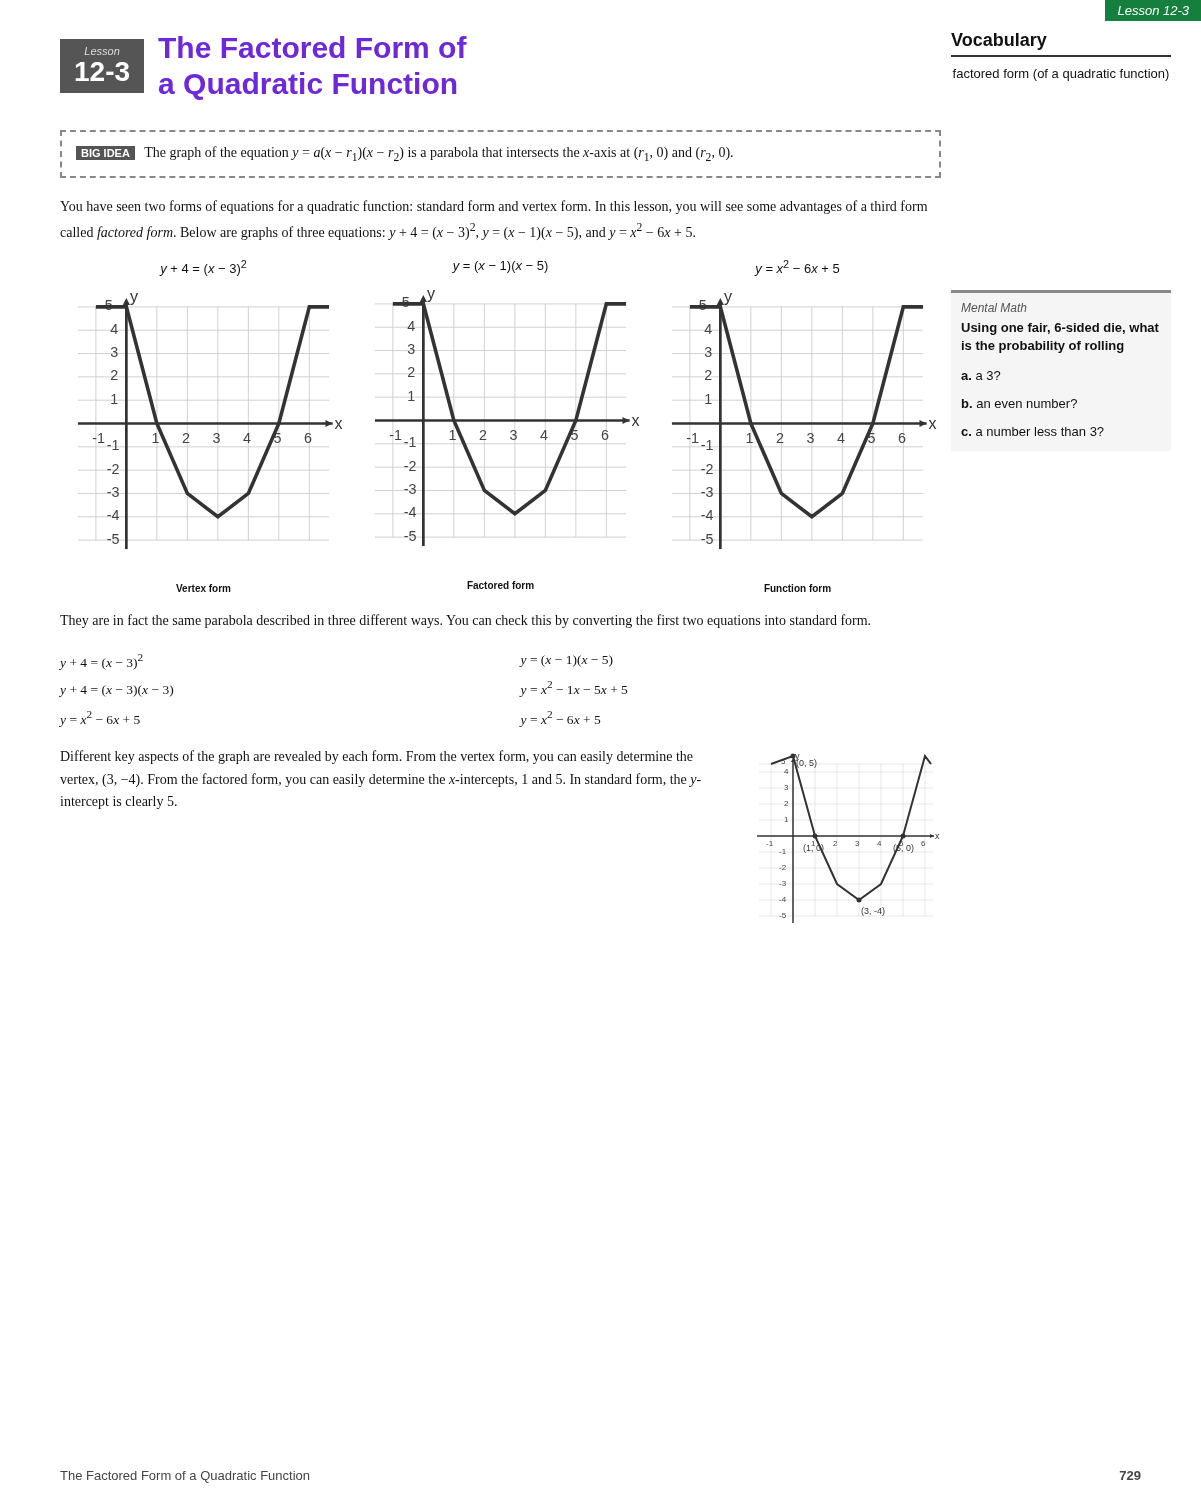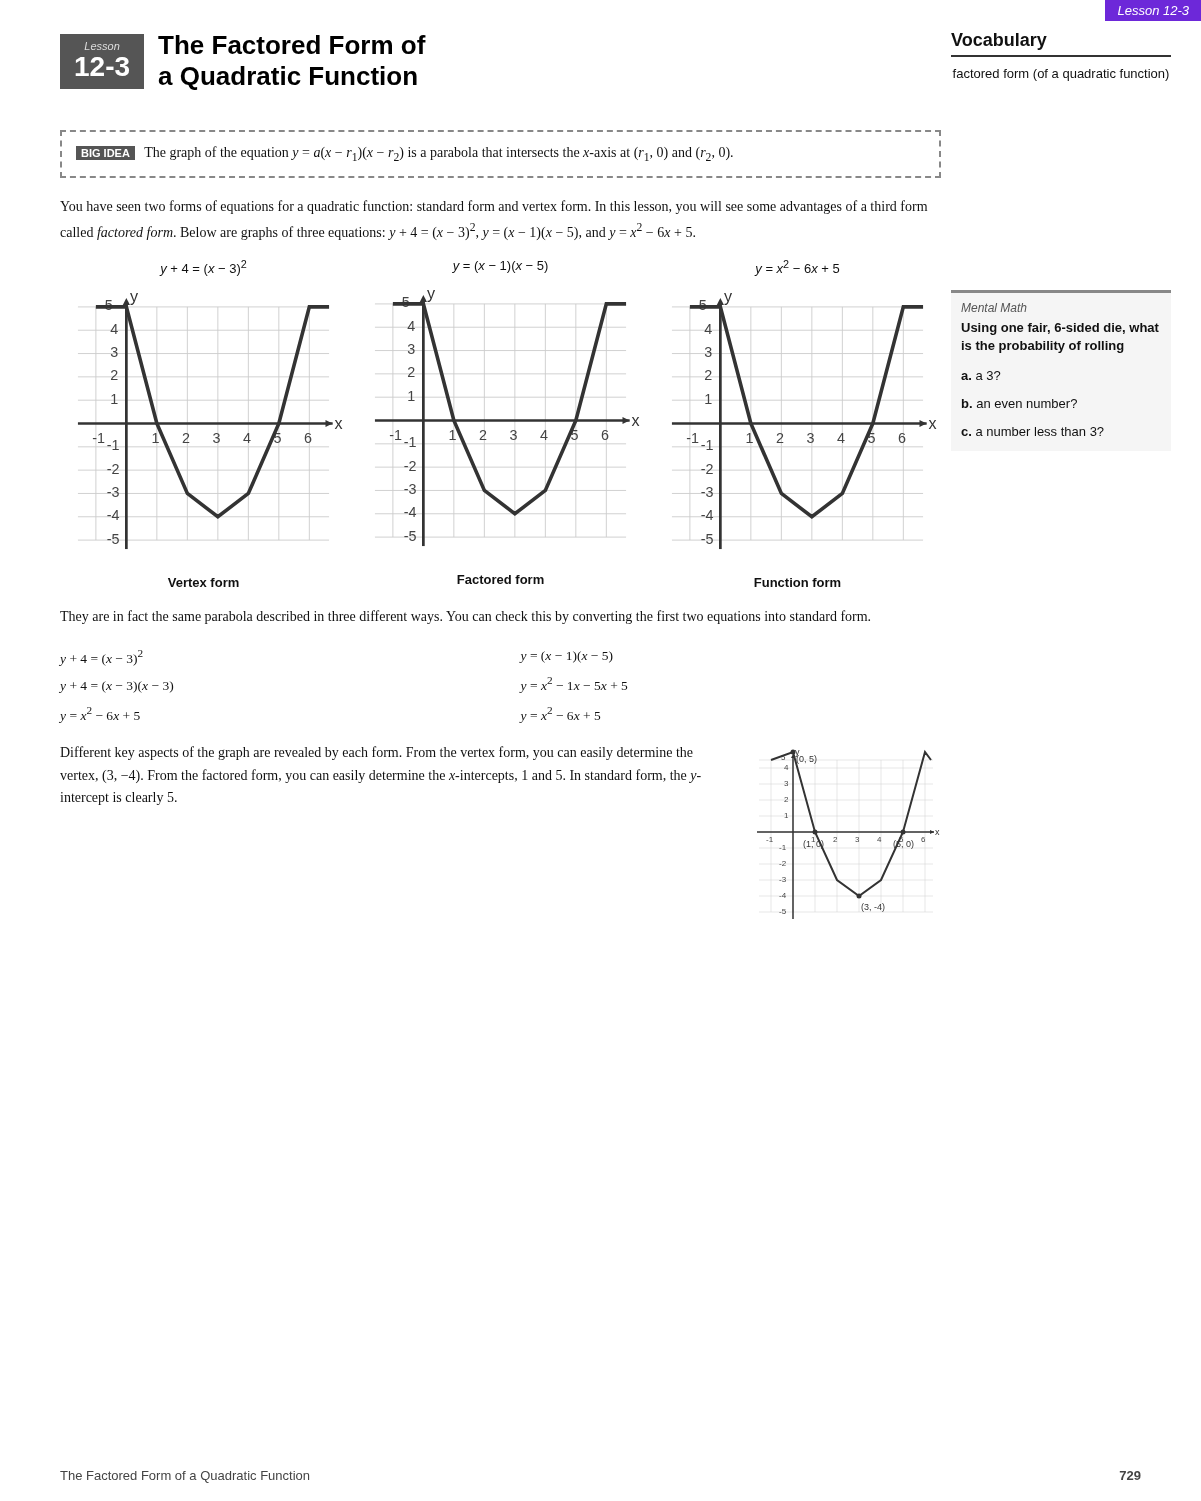--- a/index.html
+++ b/index.html
@@ -11,21 +11,21 @@
       font-size: 15px;
       color: #111;
       overflow: hidden;
       position: relative;
     }
 
     
     .top-right-label {
       position: absolute;
       top: 0; right: 0;
-      background: #6d28d9;
+      background: #15803d;
       color: #fff;
       font-size: 13px;
       font-family: Arial, sans-serif;
       padding: 3px 12px;
       font-style: italic;
     }
 
     
     .header-area {
       position: absolute;
@@ -51,22 +51,22 @@
     }
     .lesson-box .lesson-num {
       color: #fff;
       font-size: 28px;
       font-weight: bold;
       font-family: Arial, sans-serif;
       line-height: 1.1;
     }
 
     .lesson-title {
-      color: #000000;
-      font-size: 26px;
+      color: #6d28d9;
+      font-size: 30px;
       font-weight: bold;
       font-family: Arial, sans-serif;
       line-height: 1.2;
     }
 
     
     .vocab-sidebar {
       position: absolute;
       top: 30px;
       right: 30px;
@@ -137,24 +137,24 @@
     .graph-label-top {
       font-size: 13px;
       font-family: Arial, sans-serif;
       margin-bottom: 4px;
       text-align: center;
     }
     .graph-svg-wrap {
       width: 100%;
     }
     .graph-label-bottom {
-      font-size: 13px;
-      font-weight: bold;
-      font-family: Arial, sans-serif;
-      margin-top: 4px;
+      font-size: 10px;
+      font-weight: bold;
+      font-family: Arial, sans-serif;
+      margin-top: 12px;
       text-align: left;
     }
 
     
     .equations-section {
       display: flex;
       gap: 40px;
       margin-bottom: 14px;
     }
     .eq-col {

